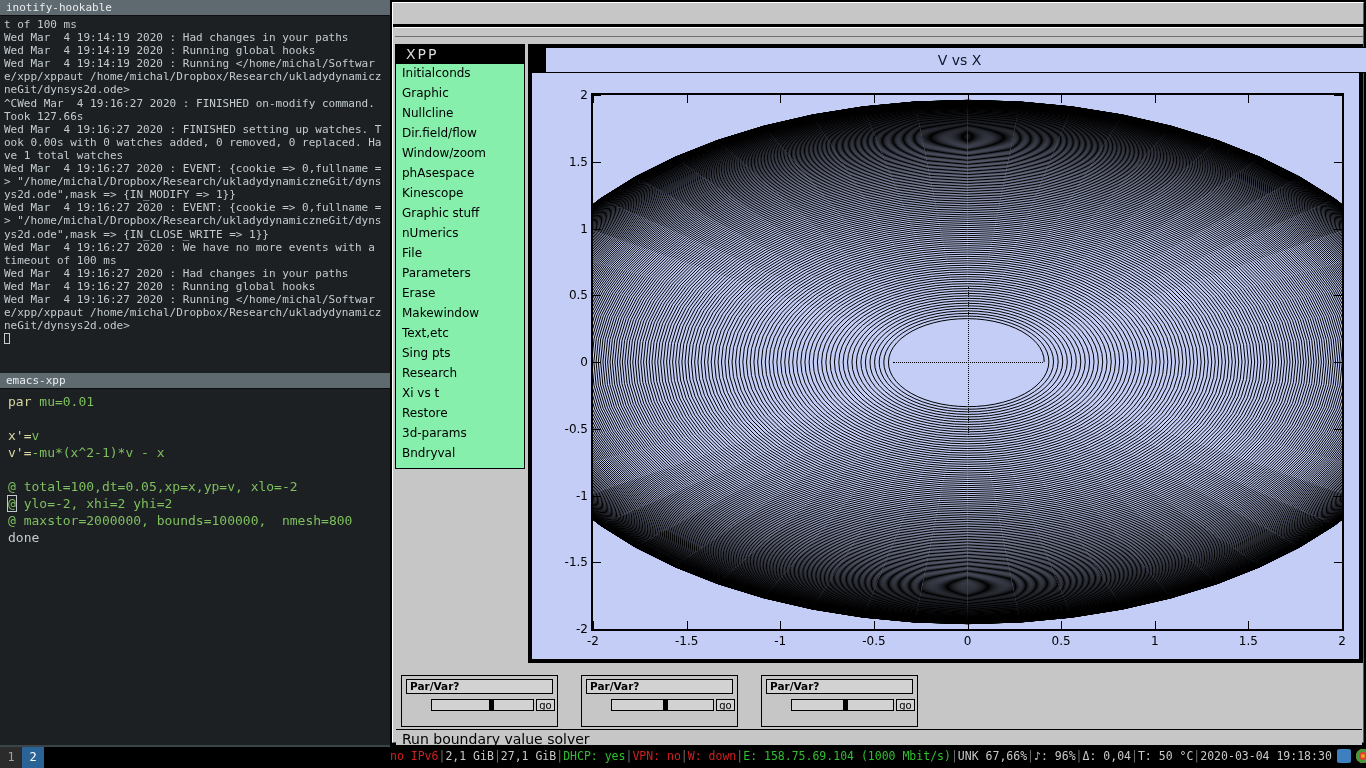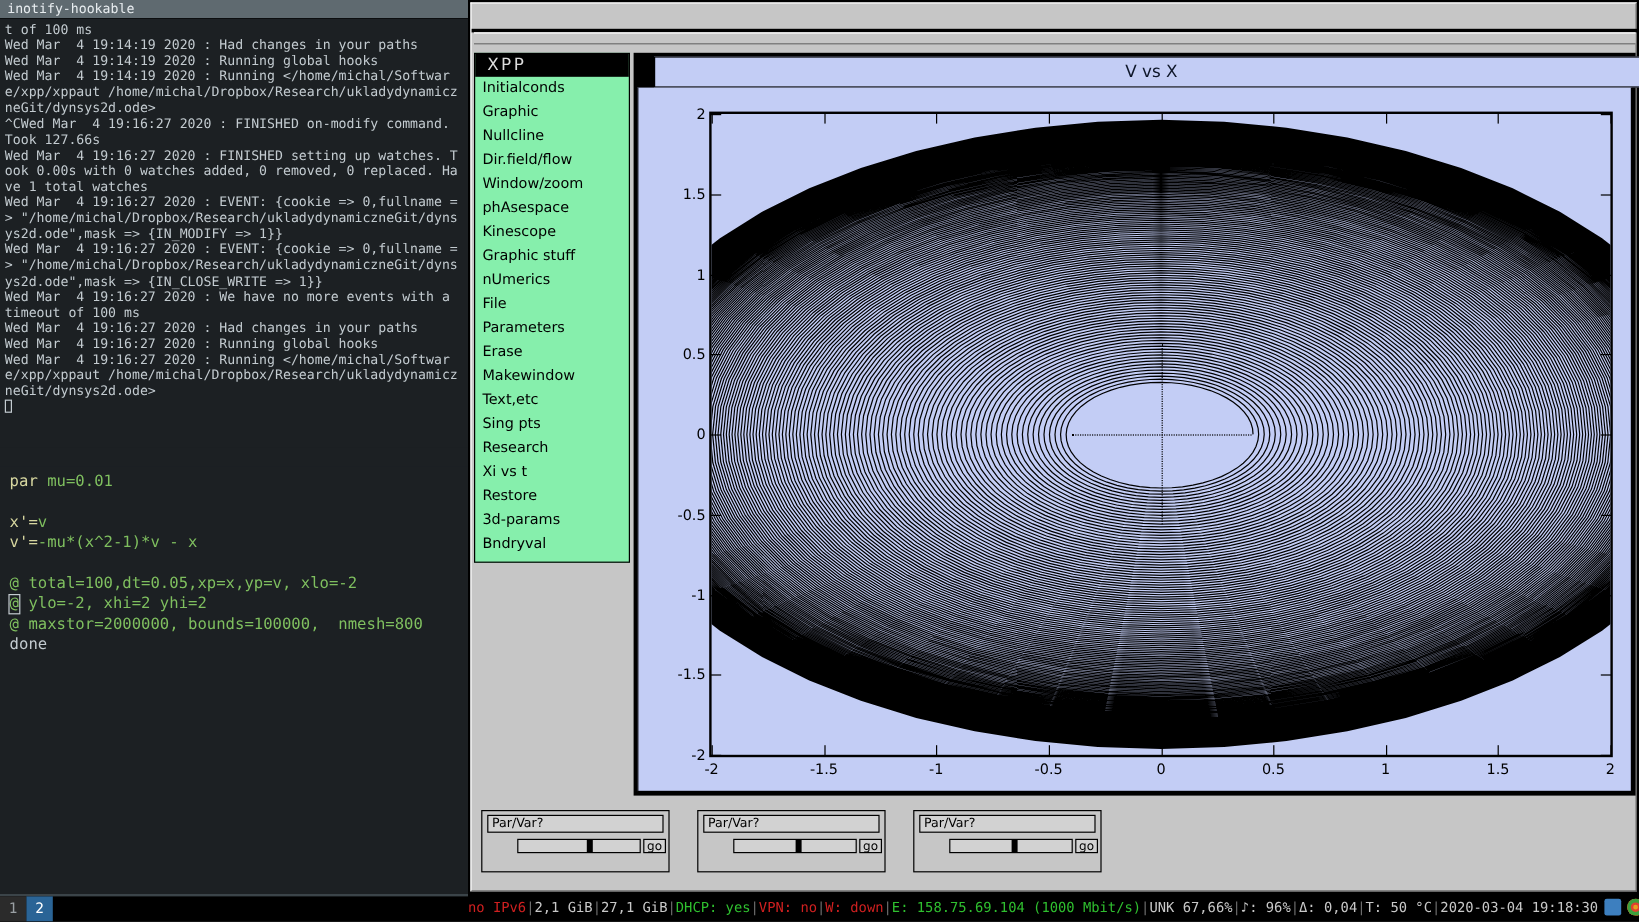--- a/index.html
+++ b/index.html
@@ -170,21 +170,21 @@
   }
 
   
   .slider-box {
     position: absolute; top: 672px; width: 157px; height: 52px;
     background: #c6c6c6; border: 1px solid #000;
   }
   .slider-label {
     position: absolute; left: 4px; top: 3px; width: 147px; height: 15px;
     background: #d2d2d2; border: 1px solid #000;
-    font-size: 10.5px; line-height: 13px; padding-left: 3px; color: #000;
+    font-size: 10.5px; line-height: 13px; padding-left: 3px; color: #000; font-weight: bold;
   }
   .slider-track {
     position: absolute; left: 29px; top: 23px; width: 103px; height: 12px;
     background: #d2d2d2; border: 1px solid #000;
   }
   .slider-thumb {
     position: absolute; top: 0; width: 5px; height: 10px; background: #000;
   }
   .slider-go {
     position: absolute; left: 134px; top: 23px; width: 19px; height: 12px;
@@ -236,20 +236,21 @@
 ^CWed Mar  4 19:16:27 2020 : FINISHED on-modify command. Took 127.66s
 Wed Mar  4 19:16:27 2020 : FINISHED setting up watches. Took 0.00s with 0 watches added, 0 removed, 0 replaced. Have 1 total watches
 Wed Mar  4 19:16:27 2020 : EVENT: {cookie =&gt; 0,fullname =&gt; "/home/michal/Dropbox/Research/ukladydynamiczneGit/dynsys2d.ode",mask =&gt; {IN_MODIFY =&gt; 1}}
 Wed Mar  4 19:16:27 2020 : EVENT: {cookie =&gt; 0,fullname =&gt; "/home/michal/Dropbox/Research/ukladydynamiczneGit/dynsys2d.ode",mask =&gt; {IN_CLOSE_WRITE =&gt; 1}}
 Wed Mar  4 19:16:27 2020 : We have no more events with a timeout of 100 ms
 Wed Mar  4 19:16:27 2020 : Had changes in your paths
 Wed Mar  4 19:16:27 2020 : Running global hooks
 Wed Mar  4 19:16:27 2020 : Running &lt;/home/michal/Software/xpp/xppaut /home/michal/Dropbox/Research/ukladydynamiczneGit/dynsys2d.ode&gt;
 <span class="cur"></span></div>
 
+    <div id="emacs-title" class="win-title">emacs-xpp</div>
 
     <div id="emacs-body"><div><span class="k-kw">par </span><span class="k-num">mu=0.01</span></div><div>&nbsp;</div><div><span class="k-var">x'=</span><span class="k-num">v</span></div><div><span class="k-var">v'=</span><span class="k-num">-mu*(x^2-1)*v - x</span></div><div>&nbsp;</div><div><span class="k-at">@</span><span class="k-at"> total=100,dt=0.05,xp=x,yp=v, xlo=-2</span></div><div><span class="k-at em-cur">@</span><span class="k-at"> ylo=-2, xhi=2 yhi=2</span></div><div><span class="k-at">@</span><span class="k-at"> maxstor=2000000, bounds=100000,  nmesh=800</span></div><div><span class="k-def">done</span></div></div>
 
   </div>
 
   <div id="taskbar">
       <div class="tb-desk inactive">1</div>
       <div class="tb-desk active">2</div>
     </div>
 
@@ -369,18 +370,19 @@
           </div>
           <div class="slider-box" style="left: 368px;">
             <div class="slider-label">Par/Var?</div>
             <div class="slider-track">
               <div class="slider-thumb" style="left: 50%;"></div>
             </div>
             <div class="slider-go">go</div>
           </div>
         </div>
 
+      <div id="xpp-status">Run boundary value solver</div>
     </div>
   </div>
 
   <div id="sysbar"><span class="red">no IPv6</span><span class="sep">|</span><span>2,1 GiB</span><span class="sep">|</span><span>27,1 GiB</span><span class="sep">|</span><span class="green">DHCP: yes</span><span class="sep">|</span><span class="red">VPN: no</span><span class="sep">|</span><span class="red">W: down</span><span class="sep">|</span><span class="green">E: 158.75.69.104 (1000 Mbit/s)</span><span class="sep">|</span><span>UNK 67,66%</span><span class="sep">|</span><span>♪: 96%</span><span class="sep">|</span><span>Δ: 0,04</span><span class="sep">|</span><span>T: 50 °C</span><span class="sep">|</span><span>2020-03-04 19:18:30</span><span class="tray-ico t1"></span><span class="tray-ico t2"></span></div>
 
 </div>
 
 </body></html>

